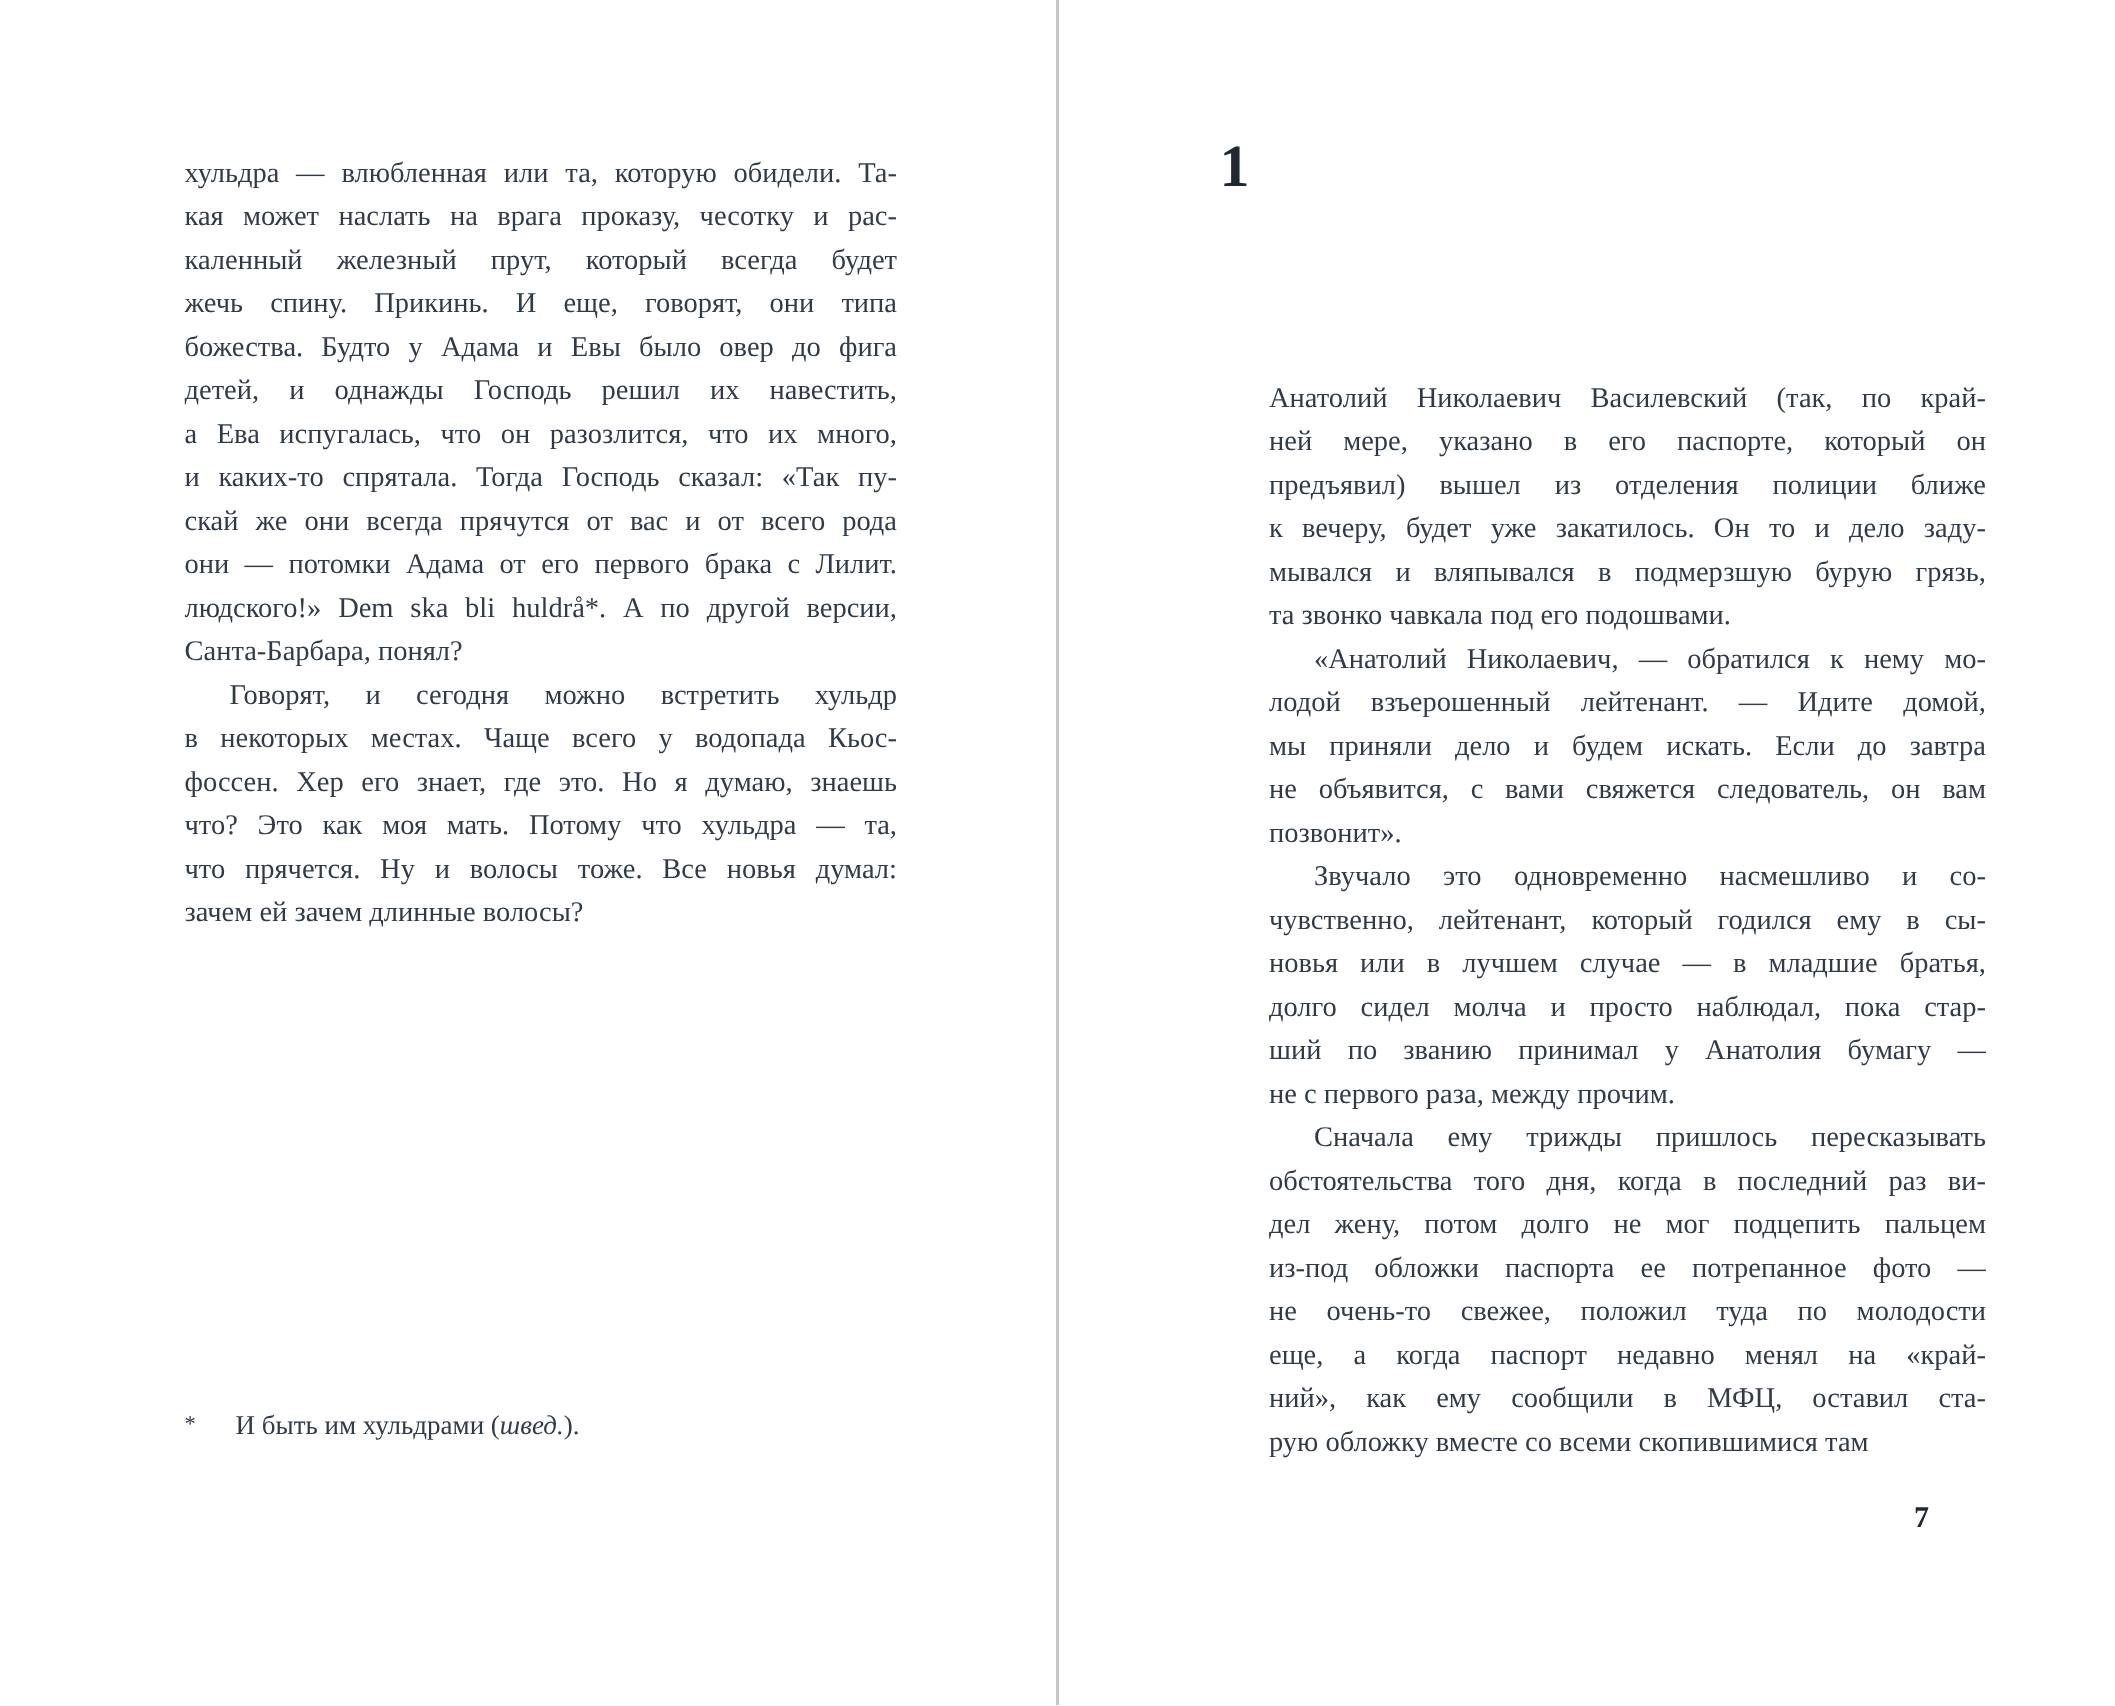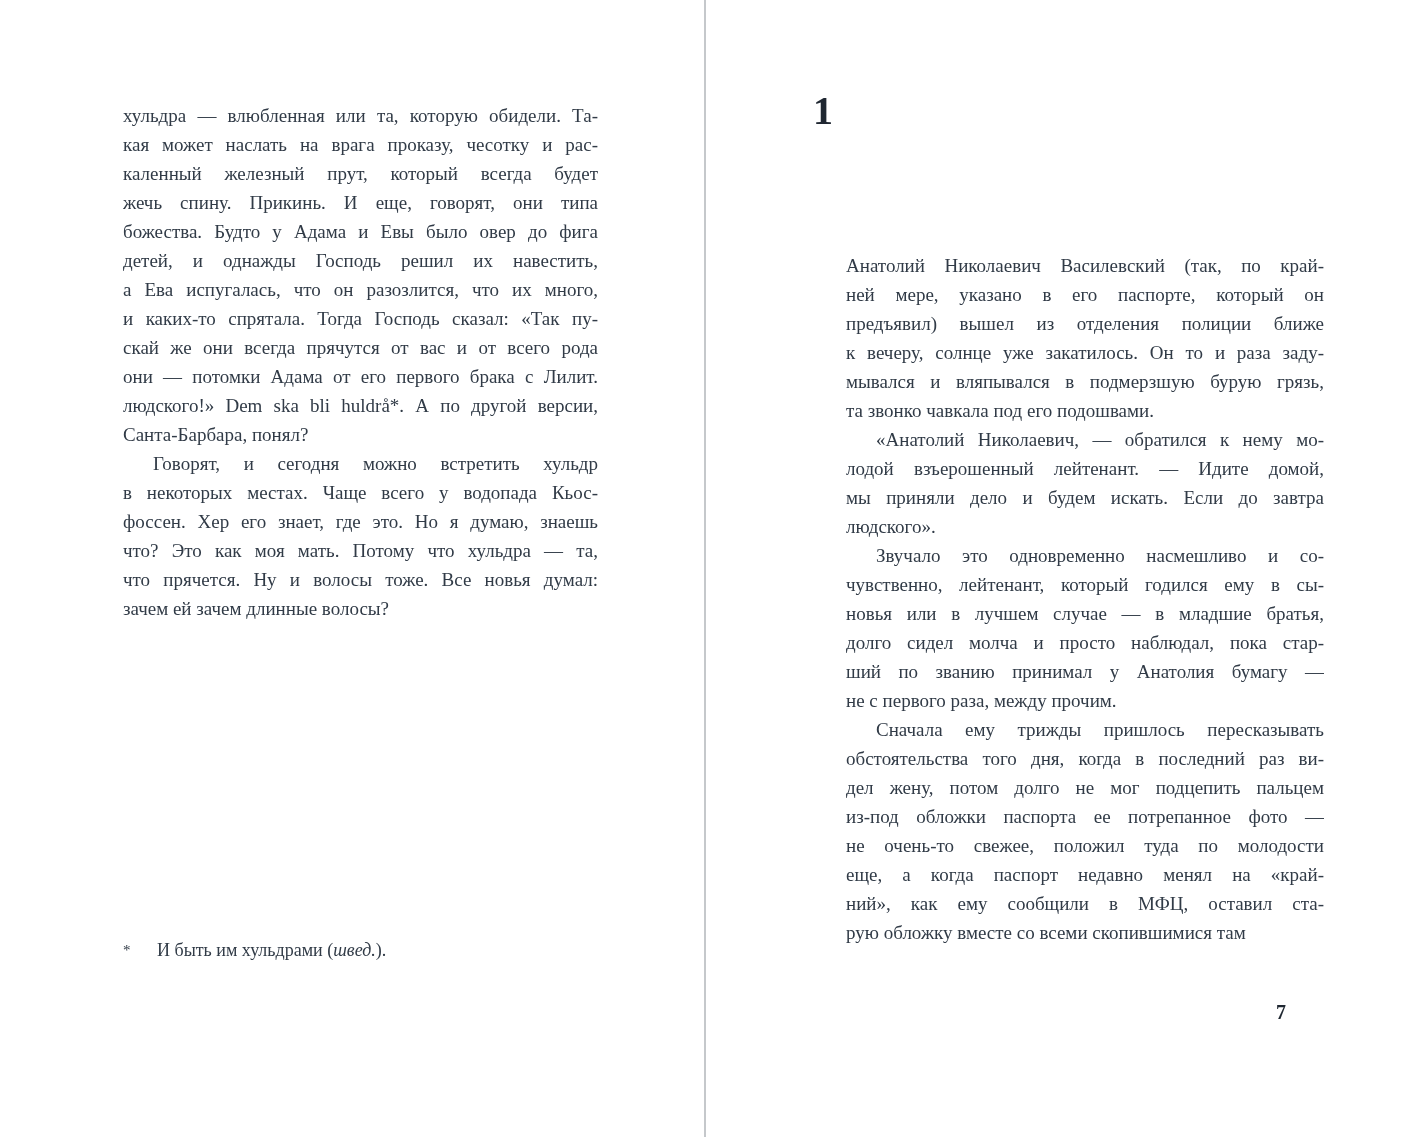--- a/index.html
+++ b/index.html
@@ -132,27 +132,28 @@
   </div>
 
   <div class="page-divider"></div>
 
   <div class="page">
     <div class="chapter-number">1</div>
     <div class="body-text" id="right-text">
         <div class="line">Анатолий Николаевич Василевский (так, по край-</div>
         <div class="line">ней мере, указано в его паспорте, который он</div>
         <div class="line">предъявил) вышел из отделения полиции ближе</div>
-        <div class="line">к вечеру, солнце уже закатилось. Он то и раза заду-</div>
+        <div class="line">к вечеру, будет уже закатилось. Он то и дело заду-</div>
         <div class="line">мывался и вляпывался в подмерзшую бурую грязь,</div>
         <div class="line last">та звонко чавкала под его подошвами.</div>
         <div class="line indent">«Анатолий Николаевич, — обратился к нему мо-</div>
         <div class="line">лодой взъерошенный лейтенант. — Идите домой,</div>
         <div class="line">мы приняли дело и будем искать. Если до завтра</div>
-        <div class="line last">людского».</div>
+        <div class="line">не объявится, с вами свяжется следователь, он вам</div>
+        <div class="line last">позвонит».</div>
         <div class="line indent">Звучало это одновременно насмешливо и со-</div>
         <div class="line">чувственно, лейтенант, который годился ему в сы-</div>
         <div class="line">новья или в лучшем случае — в младшие братья,</div>
         <div class="line">долго сидел молча и просто наблюдал, пока стар-</div>
         <div class="line">ший по званию принимал у Анатолия бумагу —</div>
         <div class="line last">не с первого раза, между прочим.</div>
         <div class="line indent">Сначала ему трижды пришлось пересказывать</div>
         <div class="line">обстоятельства того дня, когда в последний раз ви-</div>
         <div class="line">дел жену, потом долго не мог подцепить пальцем</div>
         <div class="line">из-под обложки паспорта ее потрепанное фото —</div>

